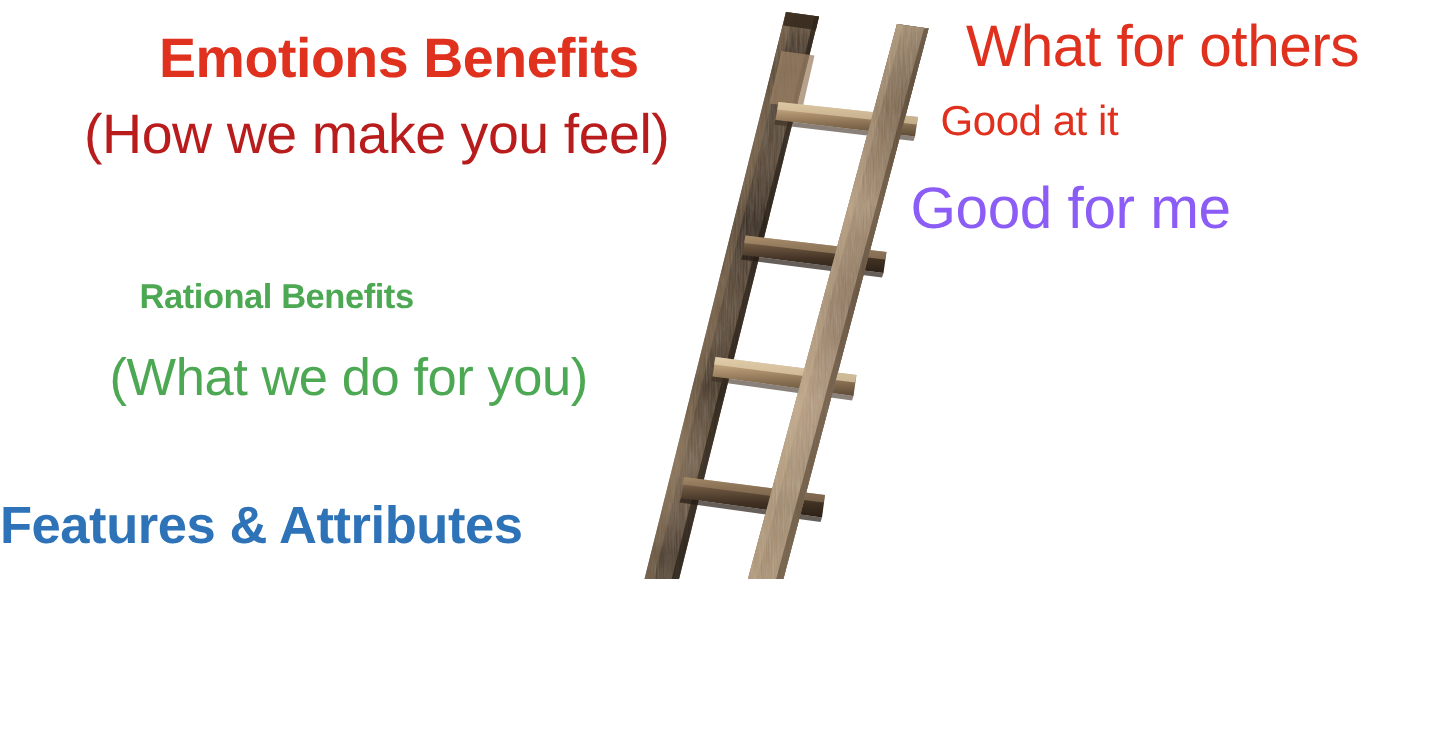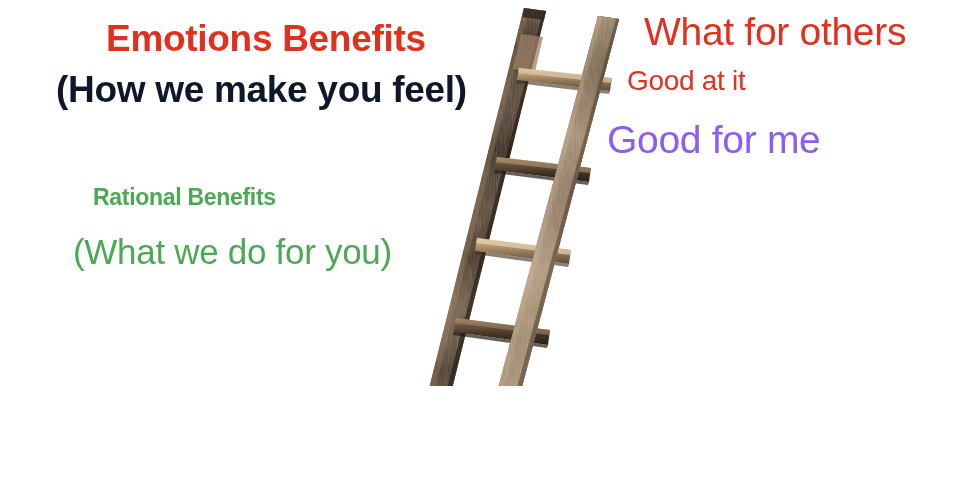--- a/index.html
+++ b/index.html
@@ -191,23 +191,24 @@
       <path d="M 218 16 L 239 19 L 118 478 L 95 474 Z" fill="url(#railLight)" opacity="0.97"></path>
       <path d="M 218 16 L 239 19 L 118 478 L 95 474 Z" fill="url(#railLightV)"></path>
       <path d="M 218 16 L 239 19 L 118 478 L 95 474 Z" fill="#8a7053" filter="url(#grain)" opacity="0.85"></path>
       <path d="M 236 19 L 239 19 L 118 478 L 113 477 Z" fill="#4d3c2c" opacity="0.55"></path>
       <path d="M 218 16 L 222 17 L 101 475 L 95 474 Z" fill="#d2bb9a" opacity="0.28"></path>
       <path d="M 95 474 L 118 478 L 109 486 L 96 482 Z" fill="#4a3a2a" opacity="0.6"></path>
     </g>
   </svg>
 
   <div class="txt bold" id="emotions-title" style="color:#E0301E;">Emotions Benefits</div>
-  <div class="txt" id="emotions-sub" style="color:#0f172a;font-weight:bold;">(How we make you feel)</div>
+  <div class="txt" id="emotions-sub" style="color:#b91c1c;">(How we make you feel)</div>
 
   <div class="txt bold" id="rational-title" style="color:#4CA852;">Rational Benefits</div>
   <div class="txt" id="rational-sub" style="color:#4CA852;">(What we do for you)</div>
 
+  <div class="txt bold" id="features-title" style="color:#2E73B8;">Features &amp; Attributes</div>
 
   <div class="txt" id="good-others" style="color:#E0301E;">What for others</div>
   <div class="txt" id="good-at-it" style="color:#E0301E;">Good at it</div>
   <div class="txt" id="good-for-me" style="color:#8b5cf6;">Good for me</div>
 
 </div>
 
 </body></html>

